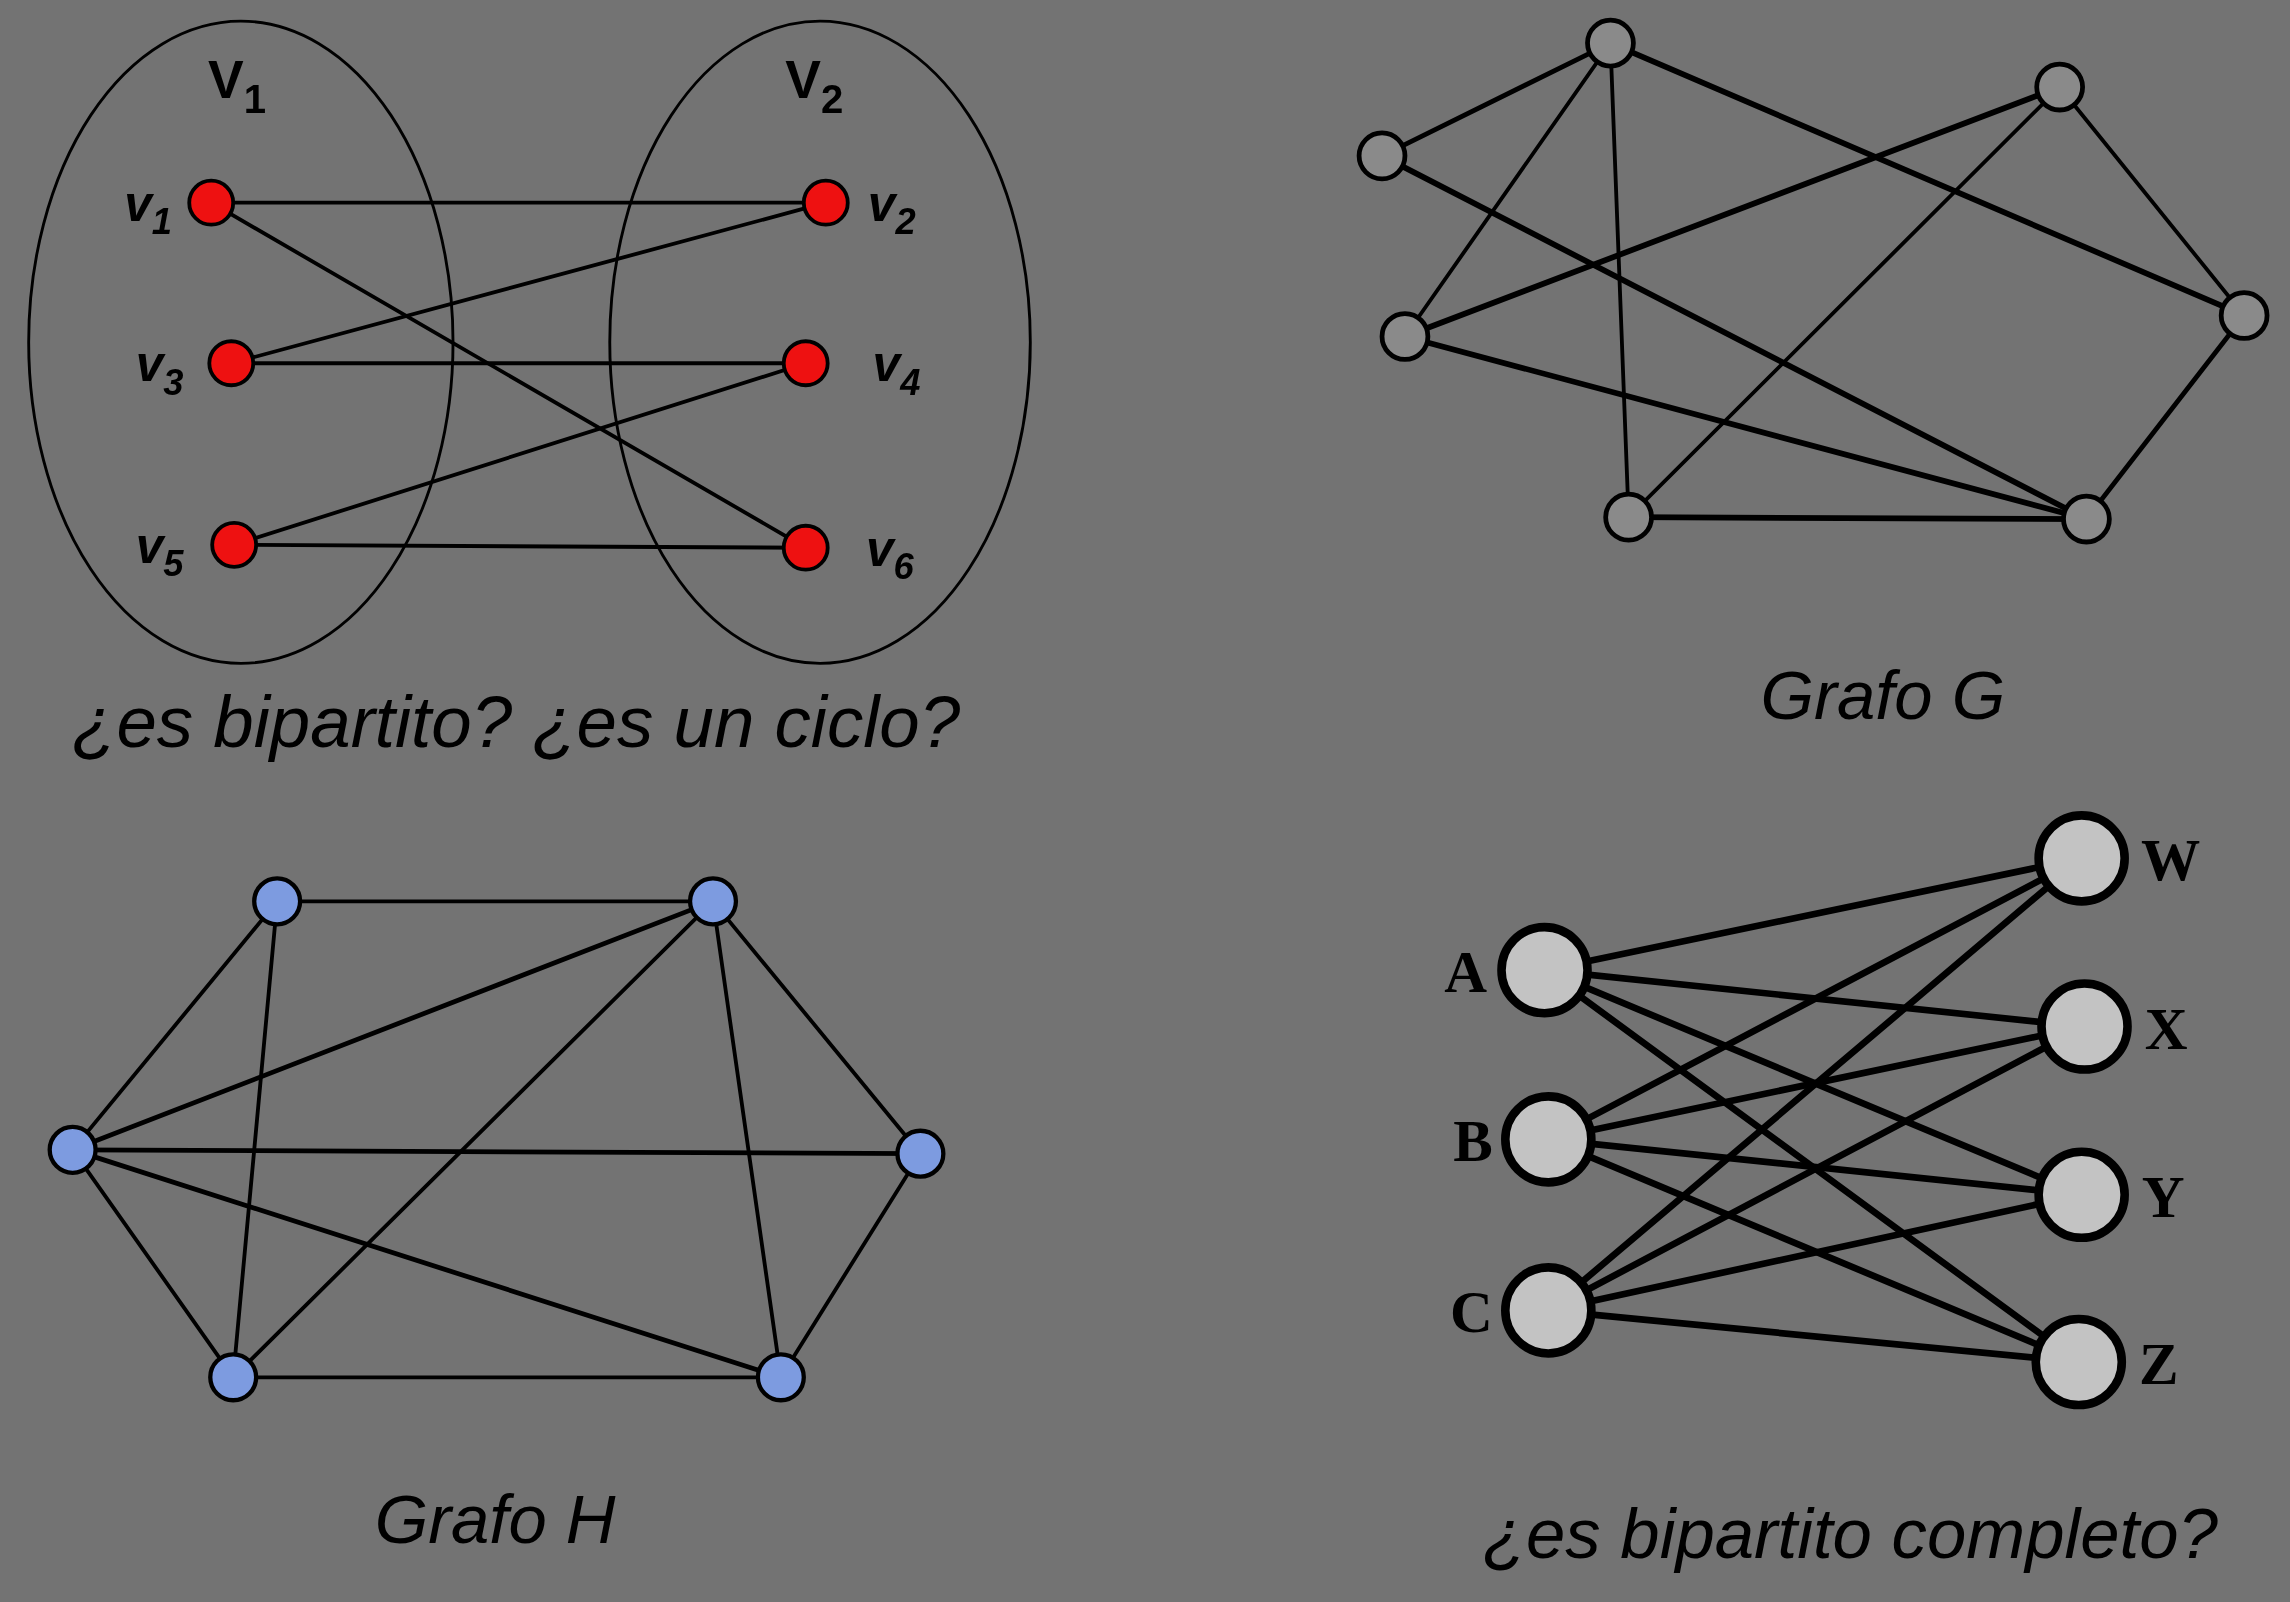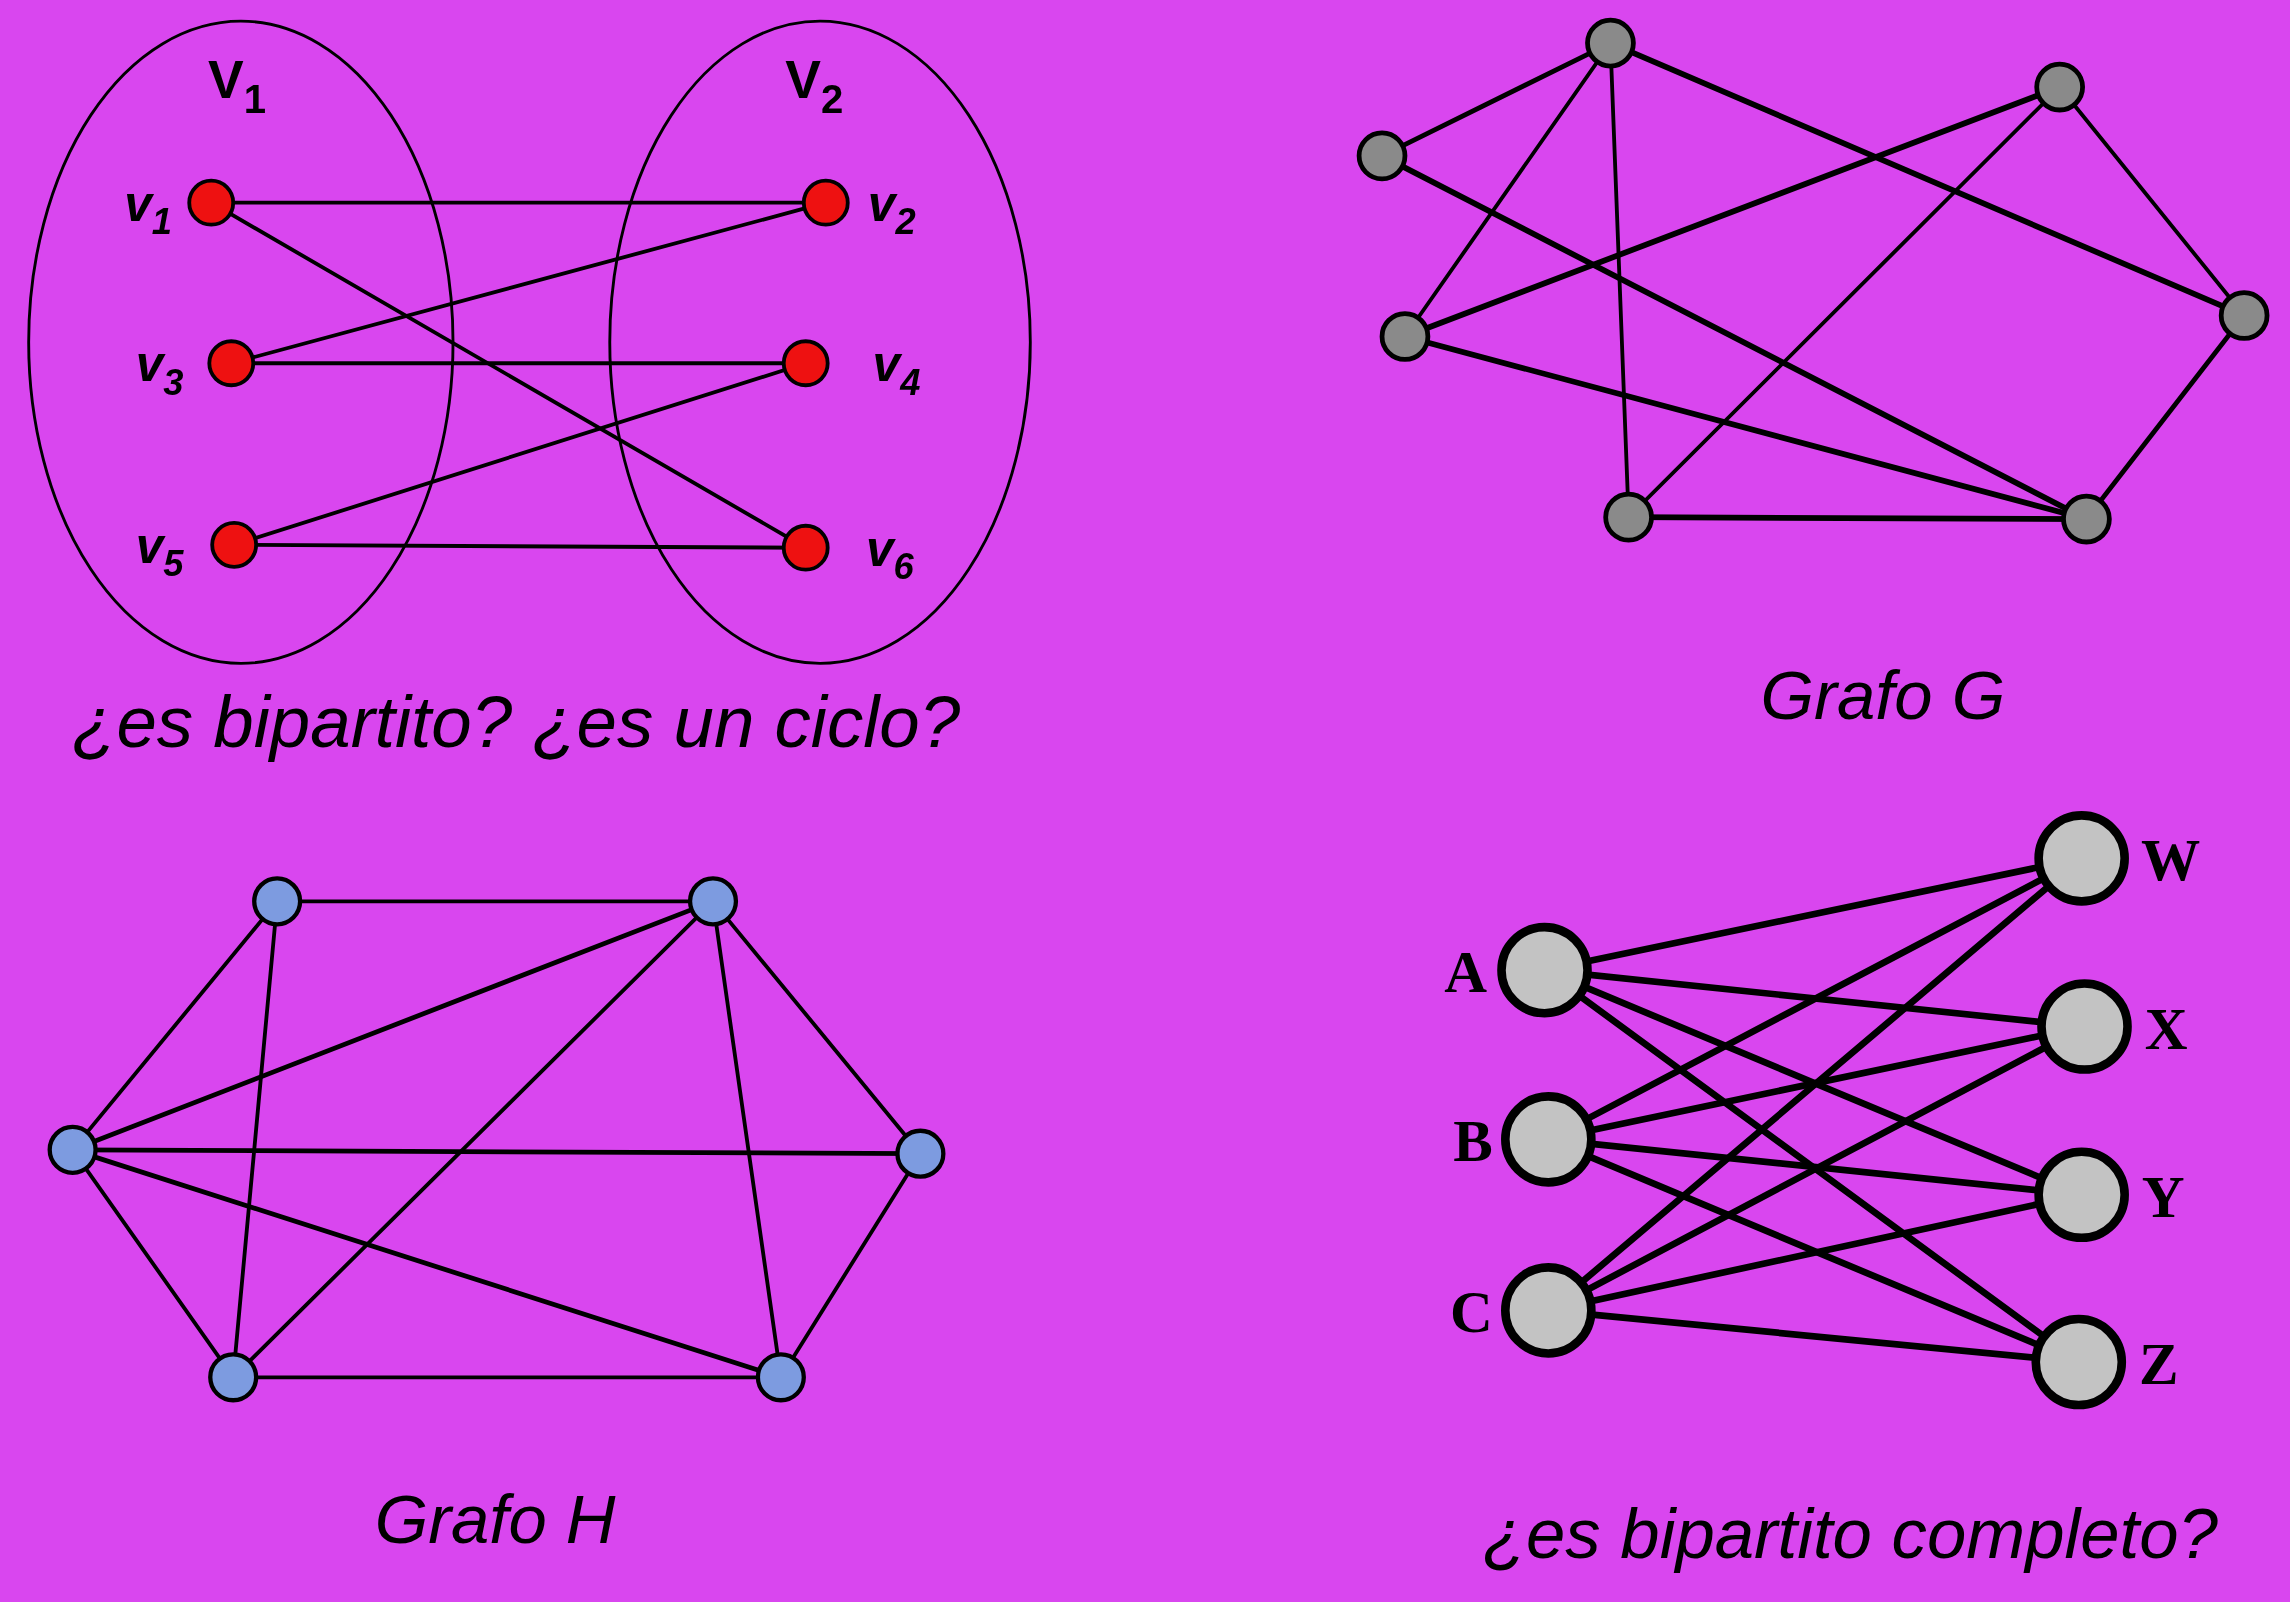--- a/index.html
+++ b/index.html
@@ -1,20 +1,20 @@
 <!DOCTYPE html>
 <html><head>
 <meta charset="utf-8">
 <style>
   html, body { margin: 0; padding: 0; background: #ffffff; }
   .canvas {
     position: relative;
     width: 2290px;
     height: 1602px;
-    background: #d946ef;
+    background: #737373;
     overflow: hidden;
     font-family: "Liberation Sans", sans-serif;
   }
   svg { display: block; }
   text { fill: #000000; }
   .caption {
     font-family: "Liberation Sans", sans-serif;
     font-style: italic;
     font-weight: normal;
   }

